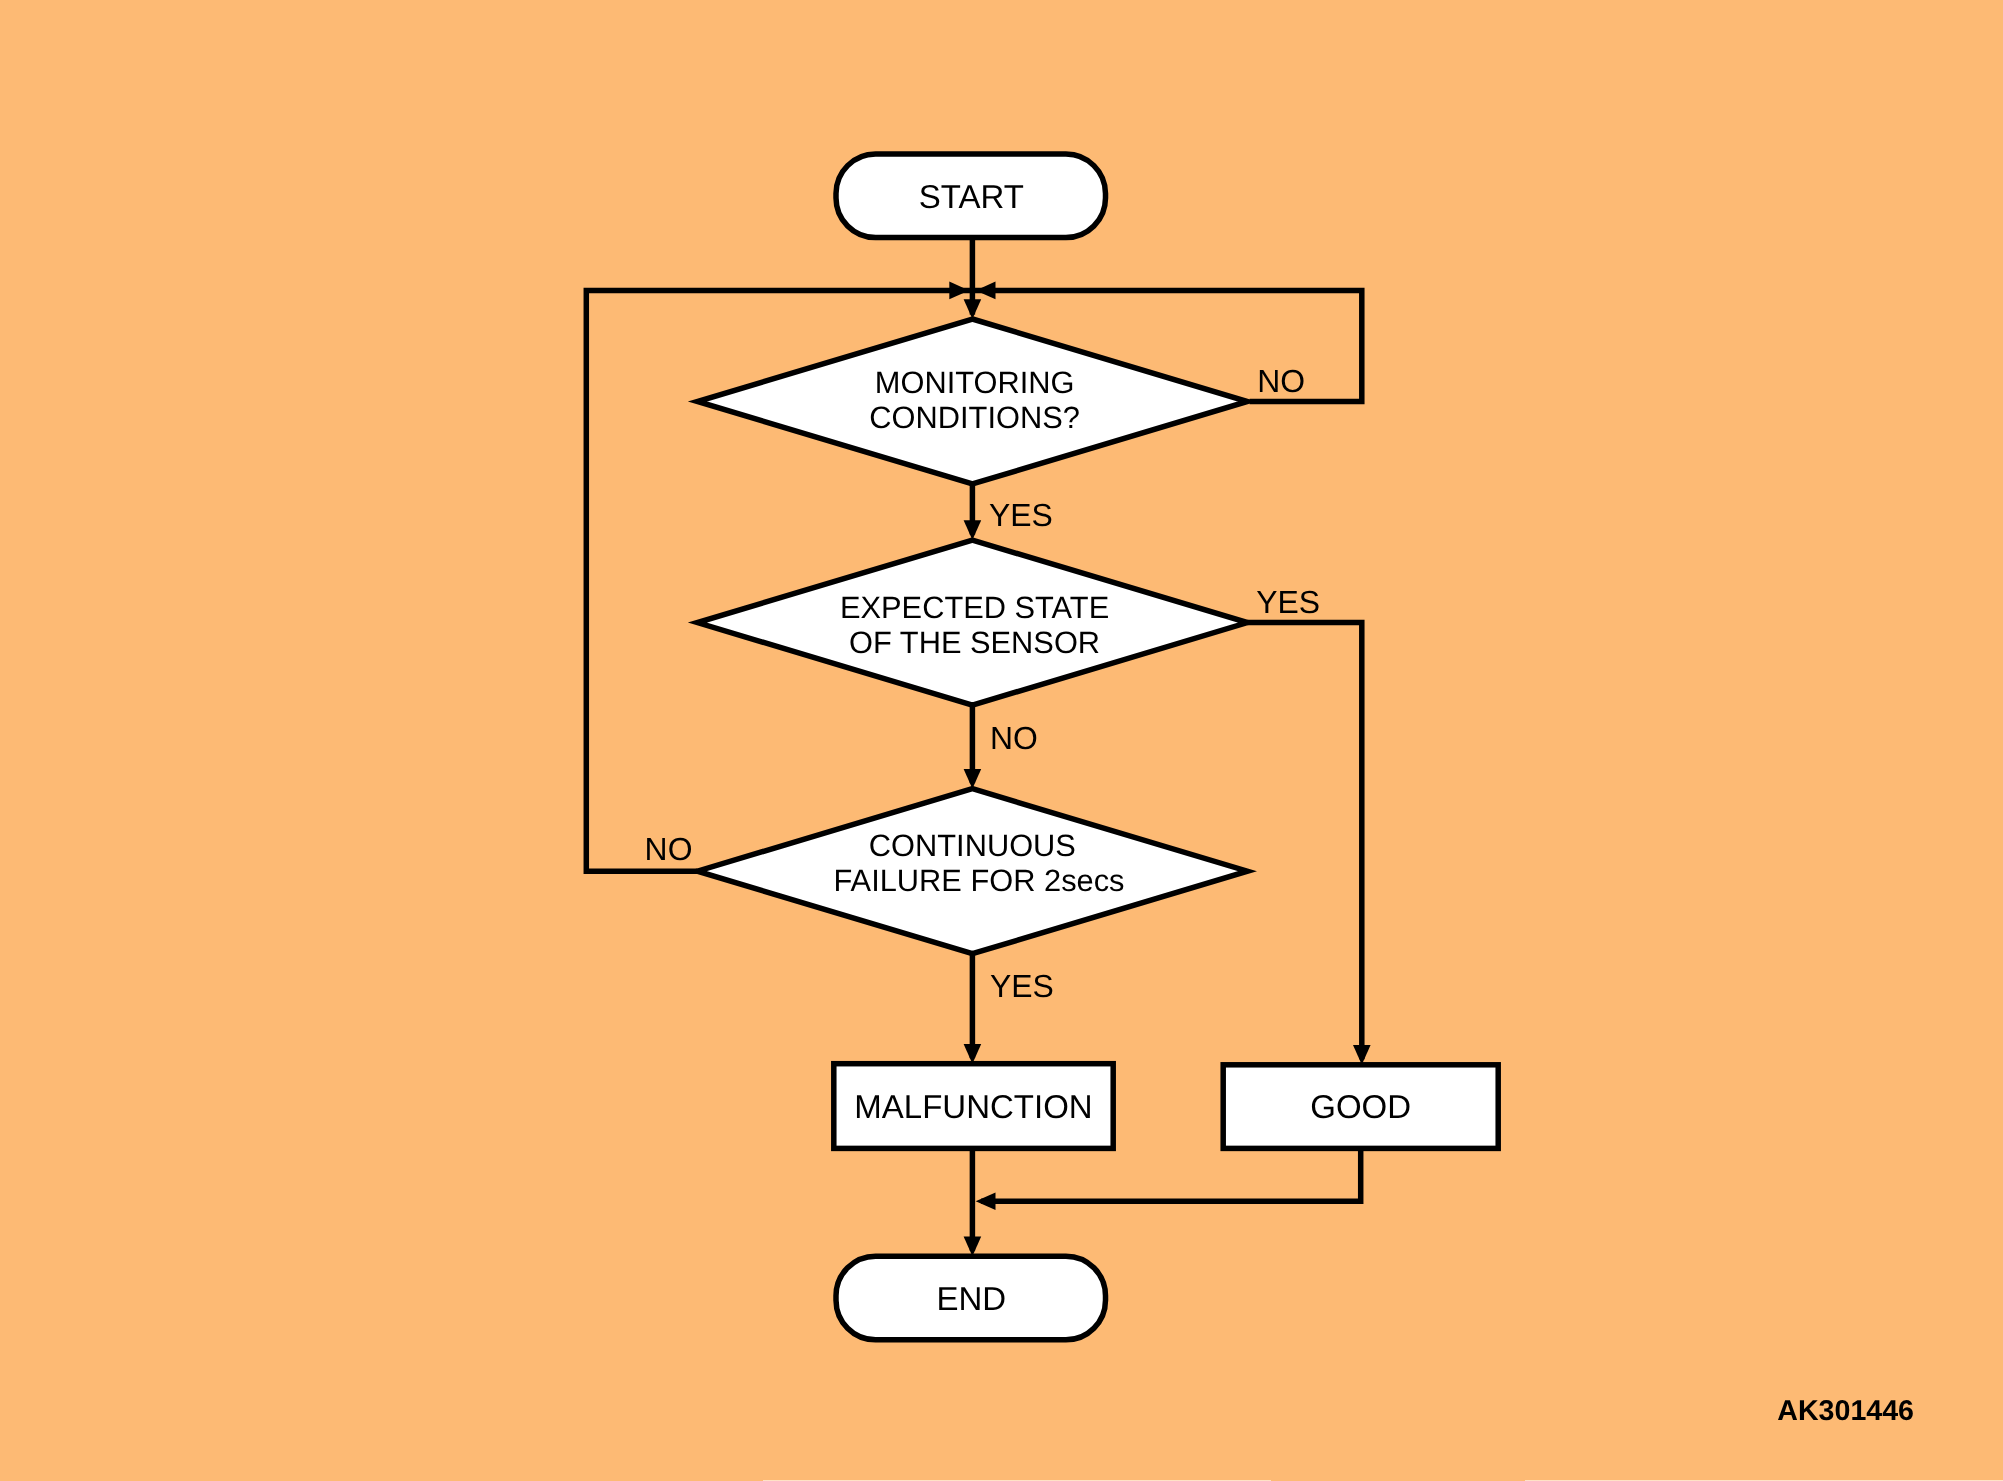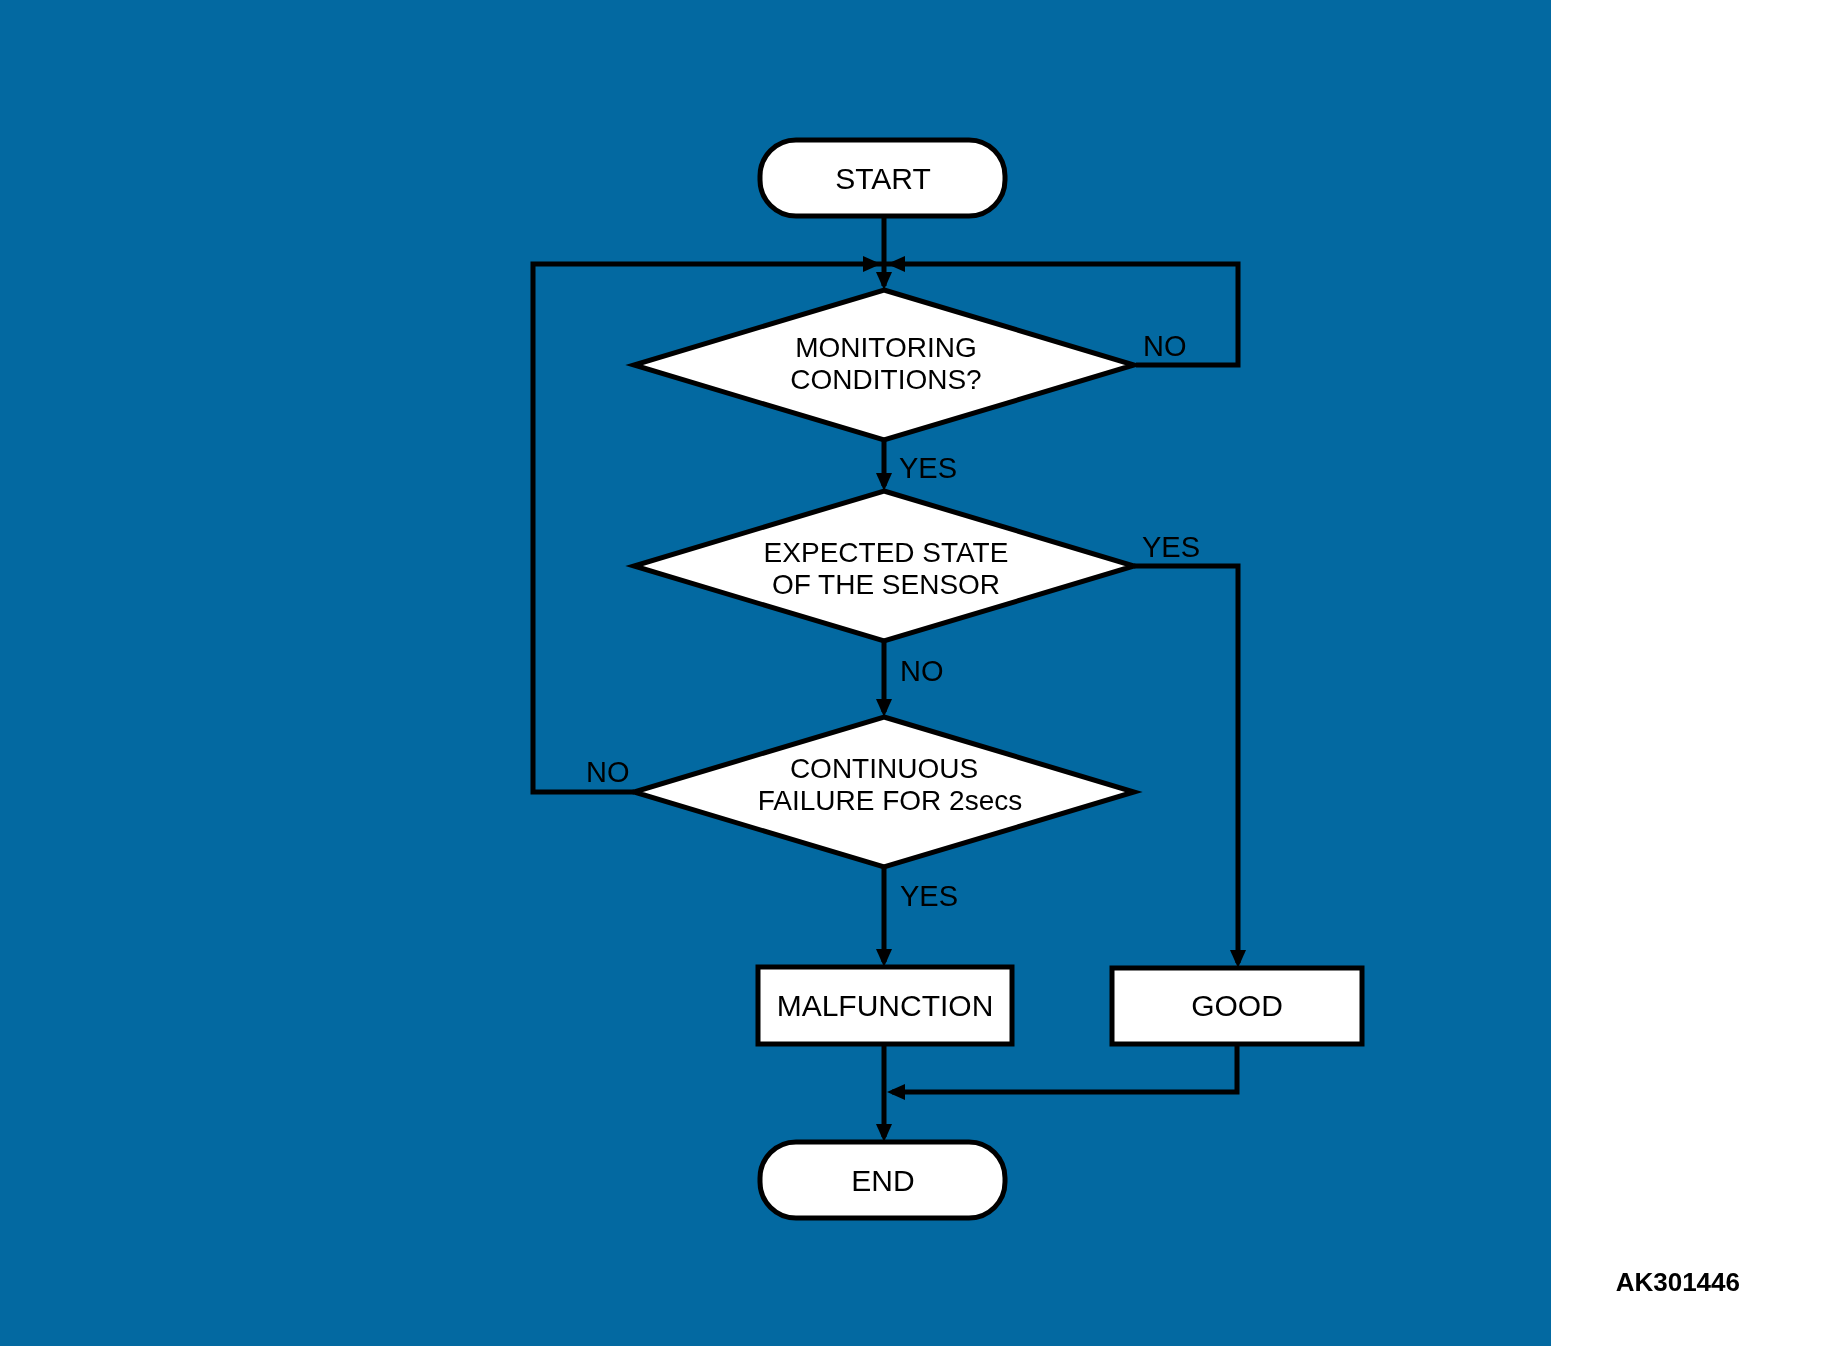--- a/index.html
+++ b/index.html
@@ -5,23 +5,23 @@
   html, body {
     margin: 0;
     padding: 0;
     background: #ffffff;
     width: 1821px;
     height: 1346px;
     overflow: hidden;
   }
   .page {
     position: relative;
-    width: 1551px;
+    width: 1821px;
     height: 1346px;
-    background: #0369a1;
+    background: #fdba74;
   }
   svg { display: block; }
   .edge {
     fill: none;
     stroke: #000000;
     stroke-width: 5;
     stroke-linejoin: miter;
   }
   .shape {
     fill: #ffffff;

